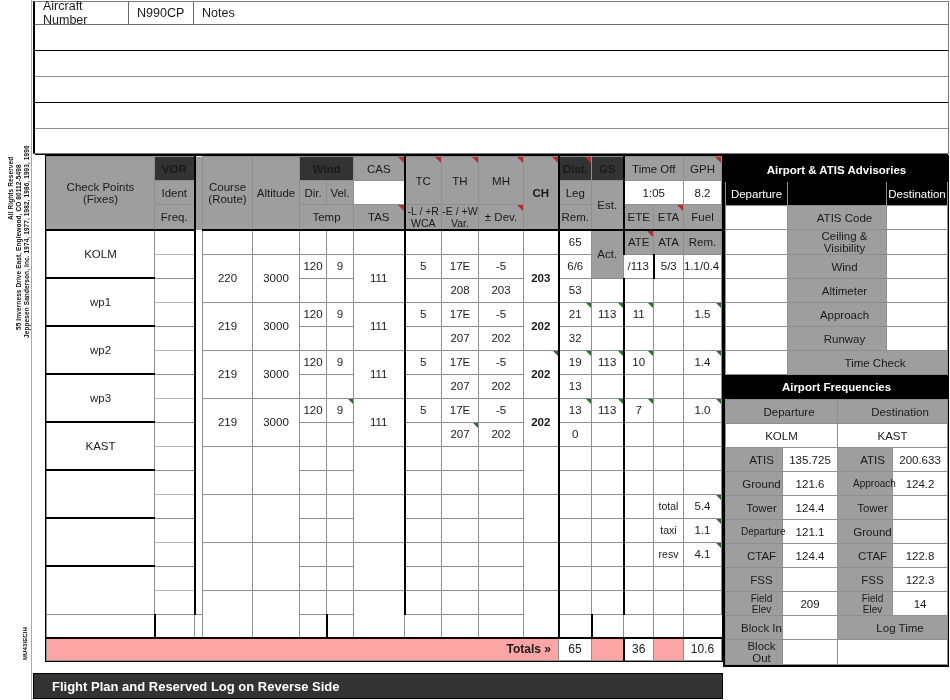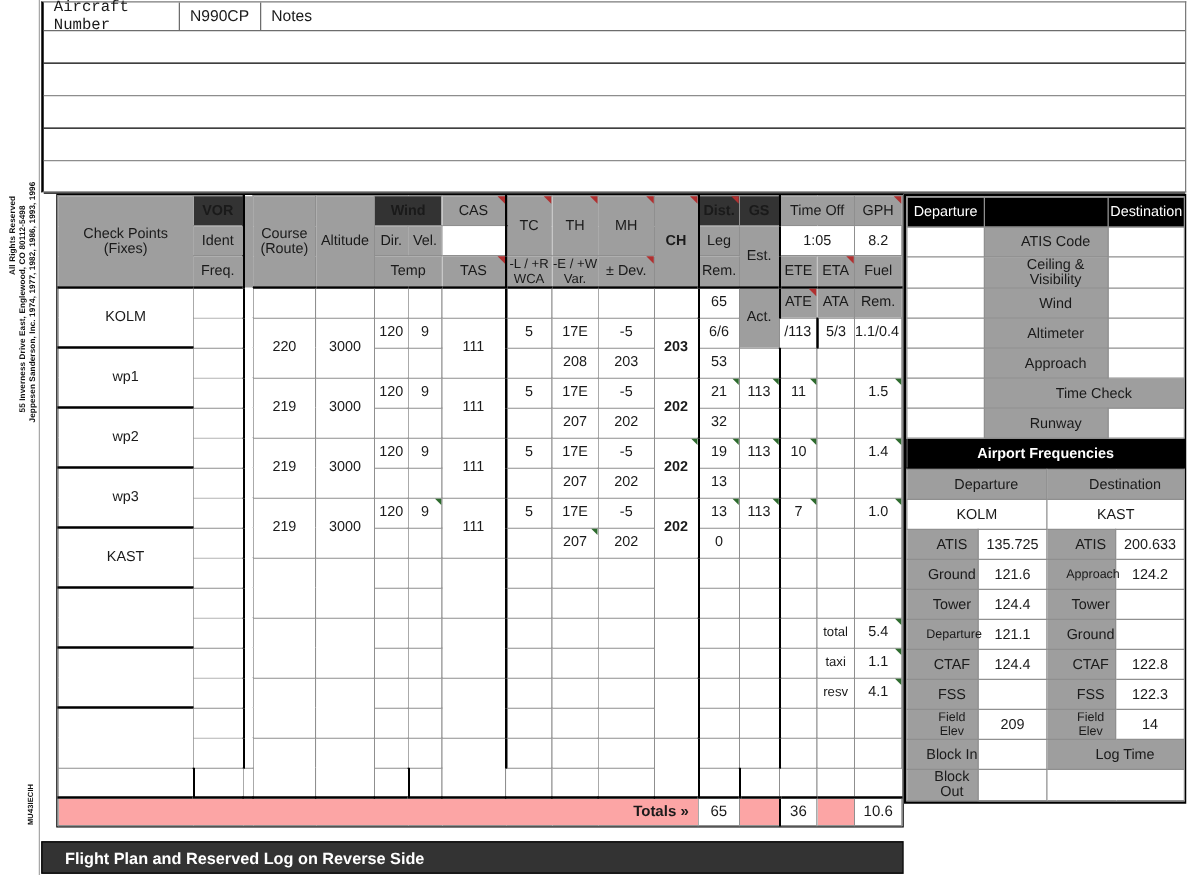--- a/index.html
+++ b/index.html
@@ -58,21 +58,21 @@
     height: 23px;
     border-bottom: 1px solid #6d6d6d;
   }
   .hdrcell {
     display: flex; align-items: center;
     padding-left: 8px;
     font-size: 12.5px; color: #1a1a1a;
     border-right: 1px solid #6d6d6d;
     height: 100%;
   }
-  .hdrcell.c-label { width: 109px; font-family: Liberation Mono, monospace; }
+  .hdrcell.c-label { width: 94px; }
   .hdrcell.c-value { width: 65px; }
   .hdrcell.c-notes { width: 730px; border-right: none; }
   .blankrow {
     height: 26px;
     border-bottom: 1px solid #000;
   }
   .blankrow.thin { border-bottom: 1px solid #8d8d8d; }
 
   
   .navlog {
@@ -570,20 +570,23 @@
   </div>
 
   <div class="rightpanel">
     <table>
       <colgroup>
         <col style="width:62px">
           <col style="width:99px">
           <col style="width:61px">
       </colgroup>
       <tbody>
+          <tr>
+        <td class="rp-title" colspan="3">Airport &amp; ATIS Advisories</td>
+      </tr>
       <tr>
         <td class="rp-hdr">Departure</td>
         <td class="rp-hdr"></td>
         <td class="rp-hdr">Destination</td>
       </tr>
       <tr>
         <td></td>
         <td class="rp-lbl">ATIS Code</td>
         <td></td>
       </tr>
@@ -602,26 +605,26 @@
         <td class="rp-lbl">Altimeter</td>
         <td></td>
       </tr>
       <tr>
         <td></td>
         <td class="rp-lbl">Approach</td>
         <td></td>
       </tr>
       <tr>
         <td></td>
+        <td class="rp-lbl">Runway</td>
+        <td></td>
+      </tr>
+      <tr>
+        <td></td>
         <td class="rp-lbl" colspan="2">Time Check</td>
-      </tr>
-      <tr>
-        <td></td>
-        <td class="rp-lbl">Runway</td>
-        <td></td>
       </tr>
       <tr>
         <td class="rp-title" colspan="3">Airport Frequencies</td>
       </tr>
     </tbody>
       </table>
 
     <table>
       <colgroup>
         <col style="width:57px">

